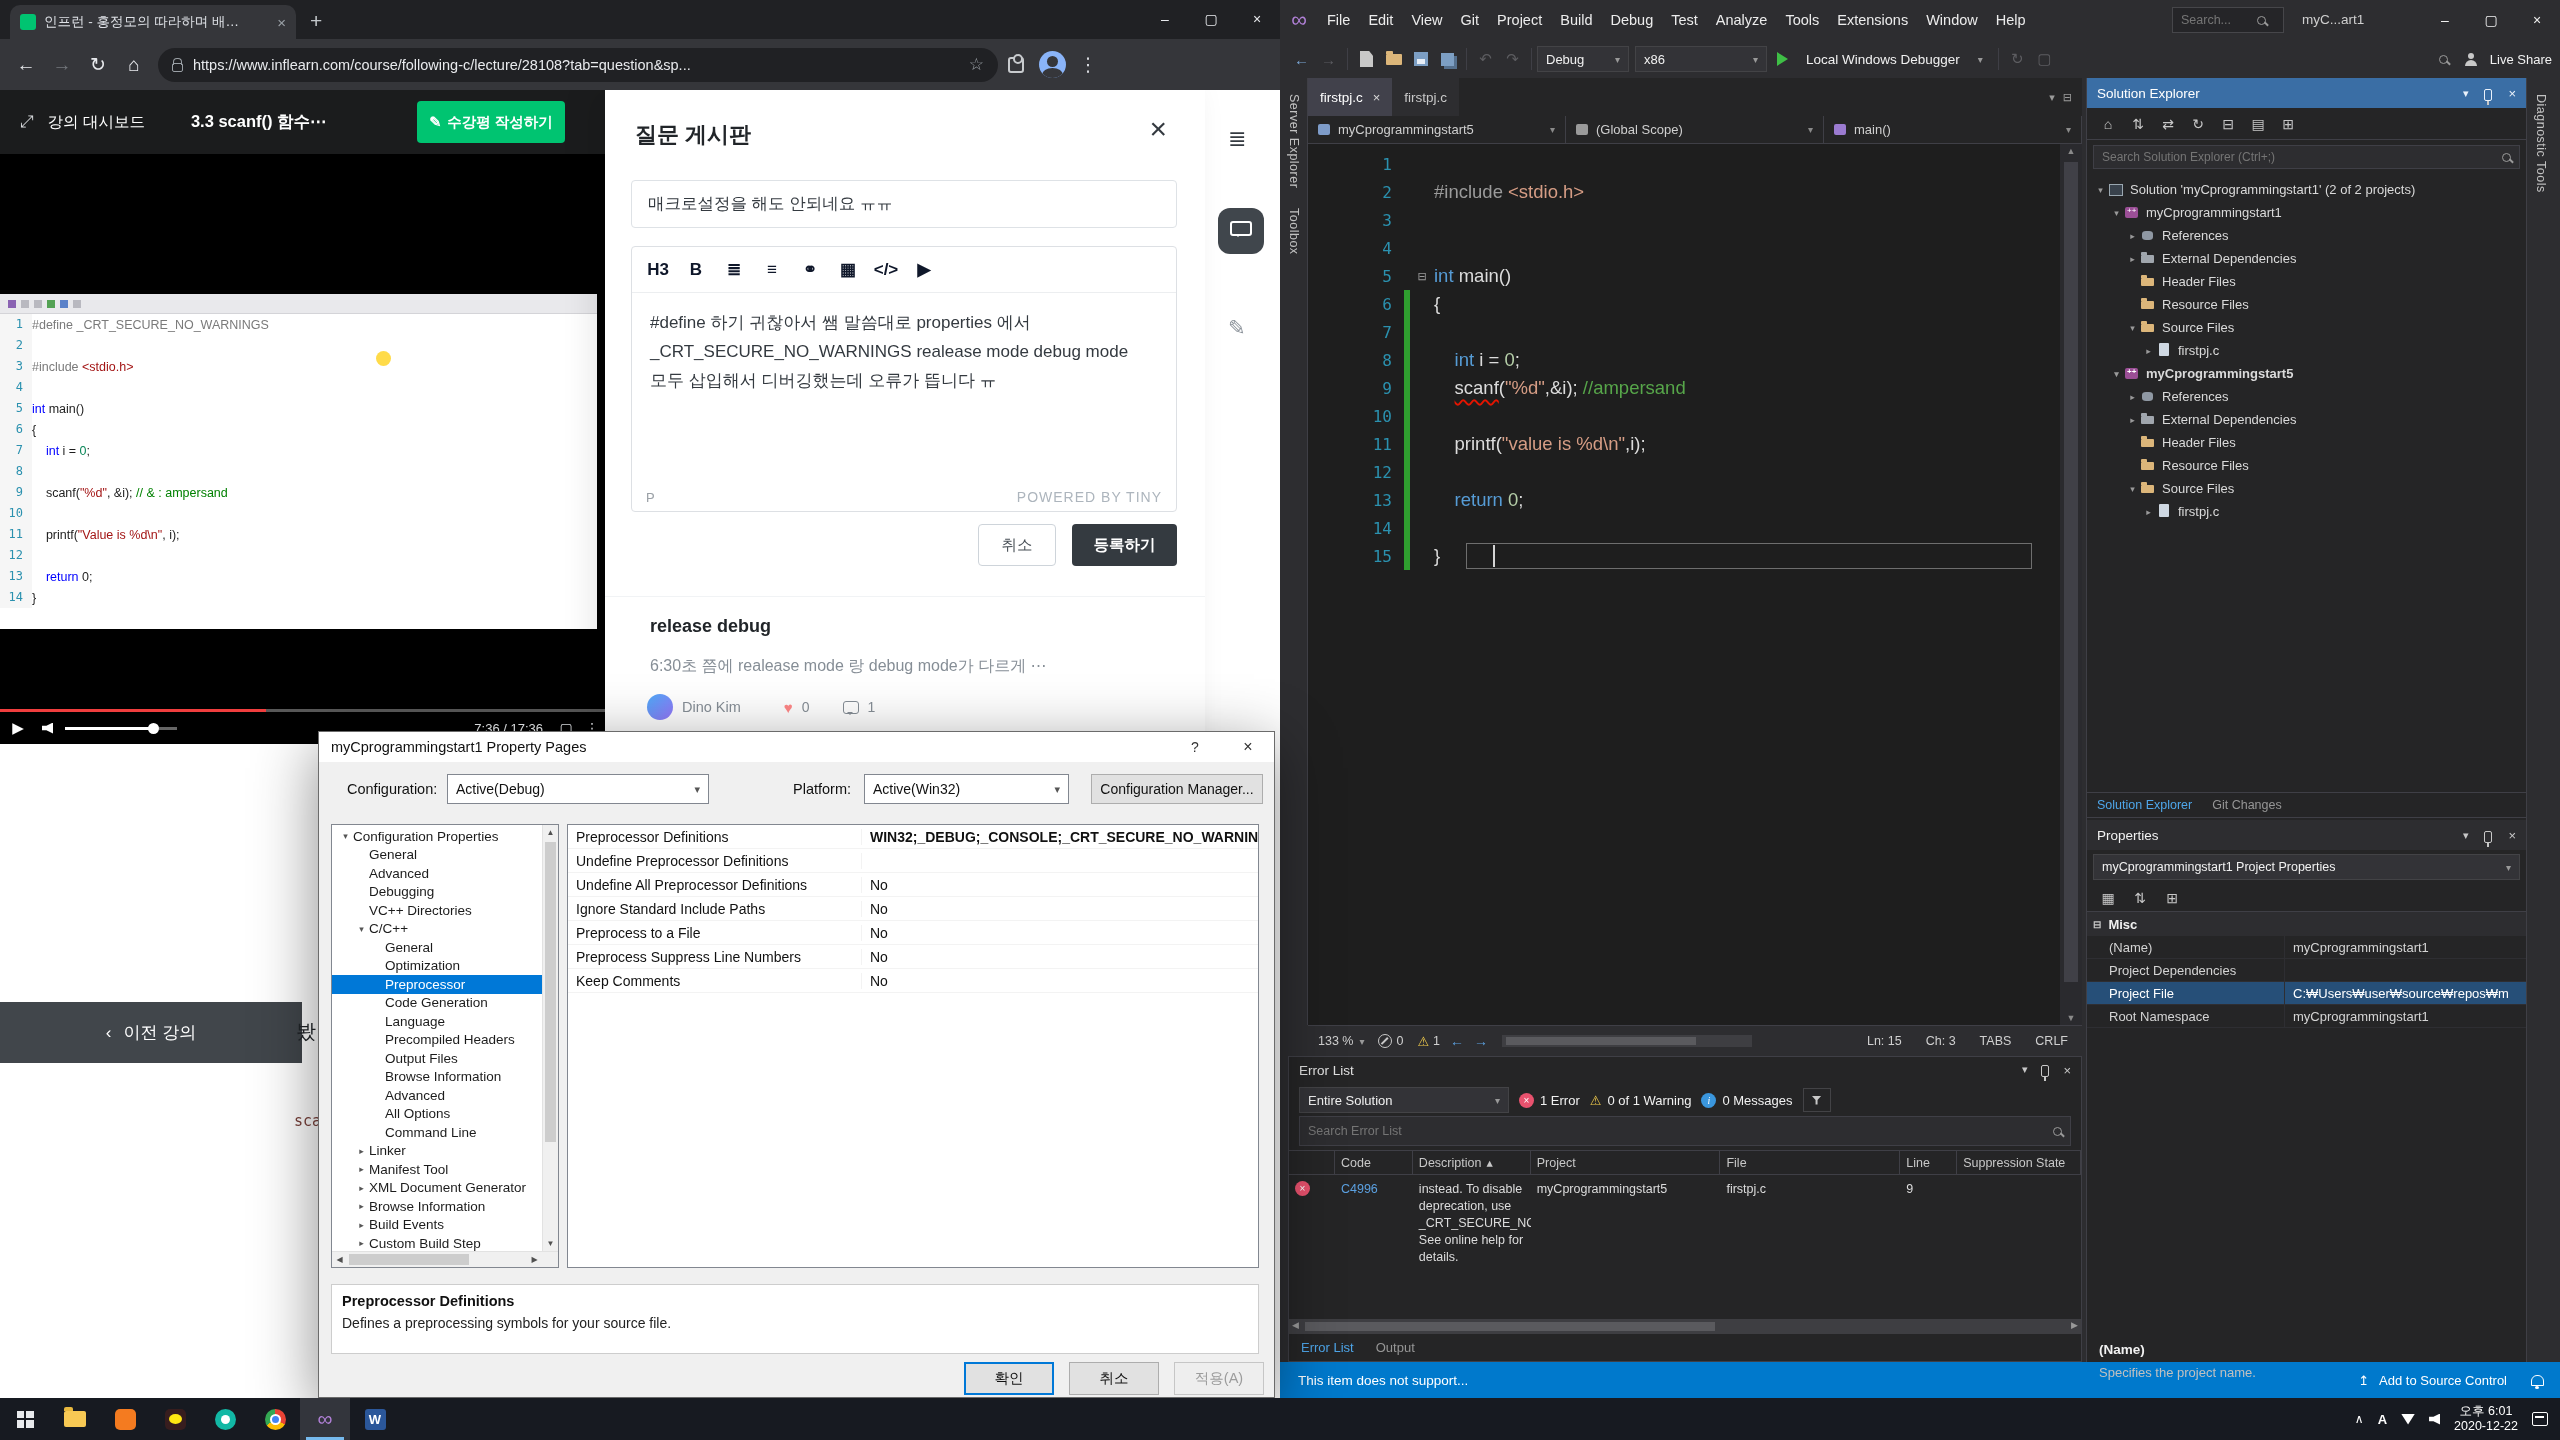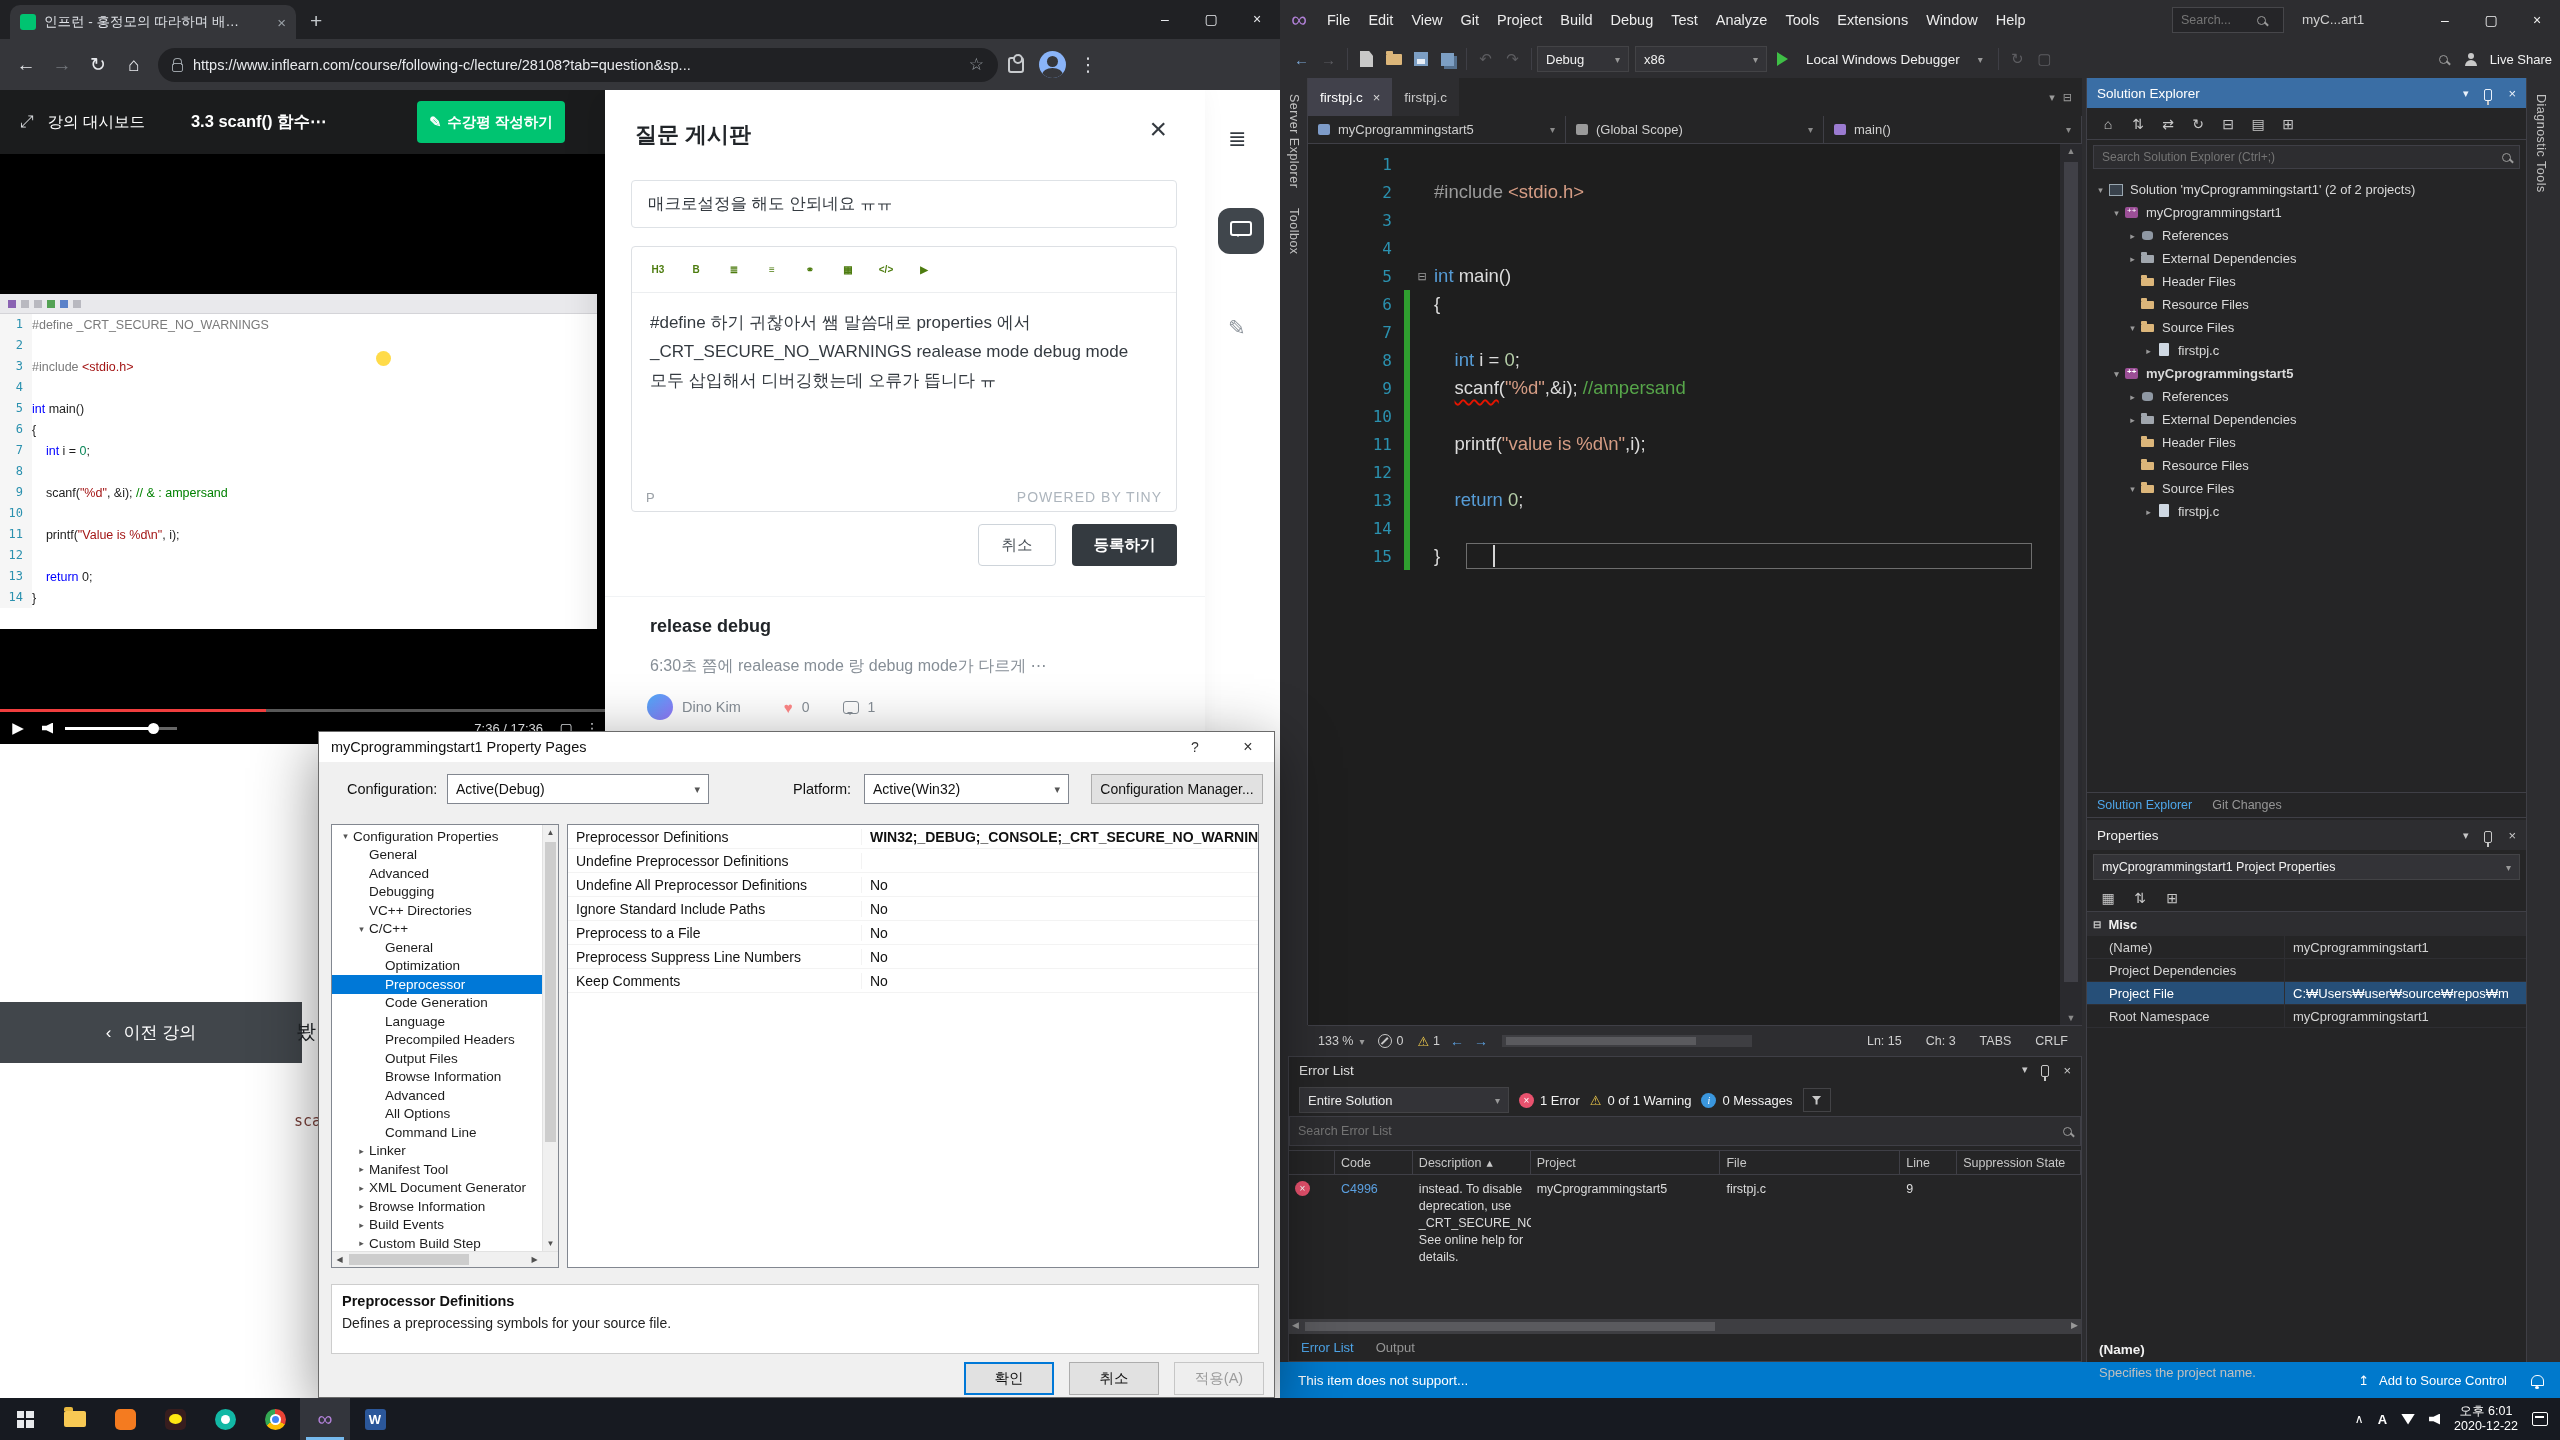--- a/index.html
+++ b/index.html
@@ -63,21 +63,21 @@
   .prev-btn{position:absolute;left:0;top:912px;width:302px;height:61px;background:#41464b;color:#fff;font-size:17px;display:flex;align-items:center;justify-content:center;gap:12px}
   .frag1{position:absolute;left:296px;top:928px;font-size:20px;color:#212529}
   .frag2{position:absolute;left:294px;top:1022px;font:15px "DejaVu Sans Mono",monospace;color:#79403a}
 
   .qpanel{position:absolute;left:605px;top:0;width:600px;height:1308px;background:#fff;box-shadow:-12px 0 30px rgba(0,0,0,.10)}
   .qp-title{position:absolute;left:30px;top:30px;font-size:22px;font-weight:bold;color:#212529}
   .qp-close{position:absolute;right:38px;top:22px;font-size:30px;color:#343a40}
   .qp-subject{position:absolute;left:26px;top:90px;width:546px;height:48px;border:1px solid #dee2e6;border-radius:4px;font-size:16.5px;color:#343a40;padding:0 16px;background:#fff;outline:none}
   .qp-editor{position:absolute;left:26px;top:156px;width:546px;height:266px;border:1px solid #dde0e4;border-radius:4px}
   .qp-toolbar{height:46px;border-bottom:1px solid #eceef0;display:flex;align-items:center;padding:0 8px;gap:2px}
-  .qp-tool{min-width:36px;height:30px;display:flex;align-items:center;justify-content:center;font-size:10px;color:#4d7c0f;font-weight:bold}
+  .qp-tool{min-width:36px;height:30px;display:flex;align-items:center;justify-content:center;font-size:17px;color:#0f172a;font-weight:bold}
   .qp-body{padding:15px 18px;font-size:17px;line-height:29px;color:#343a40}
   .qp-foot{position:absolute;bottom:6px;left:0;right:0;display:flex;justify-content:space-between;padding:0 14px;align-items:center}
   .qp-p{font-size:13px;color:#9aa0a6}
   .qp-powered{font-size:14px;color:#adb5bd;letter-spacing:1px}
   .qp-cancel{position:absolute;left:373px;top:434px;width:78px;height:42px;border:1px solid #ced4da;border-radius:4px;background:#fff;color:#495057;font-size:15.5px;display:flex;align-items:center;justify-content:center}
   .qp-submit{position:absolute;left:467px;top:434px;width:105px;height:42px;border-radius:4px;background:#343a40;color:#fff;font-size:15.5px;font-weight:bold;display:flex;align-items:center;justify-content:center}
   .qp-divider{position:absolute;left:0;top:506px;width:600px;height:1px;background:#f1f3f5}
   .post-title{position:absolute;left:45px;top:526px;font-size:18px;font-weight:600;color:#212529}
   .post-preview{position:absolute;left:45px;top:566px;width:520px;font-size:16px;color:#868e96;white-space:nowrap;overflow:hidden;text-overflow:ellipsis}
   .post-meta{position:absolute;left:42px;top:604px;display:flex;align-items:center;gap:9px}
@@ -211,21 +211,21 @@
   .el-head{height:27px;display:flex;align-items:center;padding:0 10px;font-size:13.5px;color:#e0e0e0}
   .el-headicons{margin-left:auto;display:flex;gap:14px;color:#c8c8c8;font-size:11px}
   .pin{width:8px;height:12px;border:1.5px solid #c8c8c8;border-radius:2px;position:relative;top:2px}
   .pin::after{content:"";position:absolute;left:2px;bottom:-5px;width:1.5px;height:4px;background:#c8c8c8}
   .el-toolbar{height:32px;display:flex;align-items:center;padding:0 10px;gap:10px}
   .el-count{display:flex;align-items:center;gap:6px;font-size:13px;color:#f1f1f1}
   .redx{width:15px;height:15px;border-radius:50%;background:#e9526e;color:#fff;font-size:10px;display:flex;align-items:center;justify-content:center}
   .infoc{width:15px;height:15px;border-radius:50%;background:#3a96dd;color:#fff;font-size:10px;font-style:italic;display:flex;align-items:center;justify-content:center;font-family:"Liberation Serif",serif}
   .funnelbox{width:28px;height:24px;border:1px solid #434346;display:flex;align-items:center;justify-content:center}
   .funnel{width:10px;height:9px;background:#c8c8c8;clip-path:polygon(0 0,100% 0,60% 50%,60% 100%,40% 100%,40% 50%)}
-  .el-search{margin:0 0;height:28px;background:#2d2d30;border:1px solid #3f3f46;display:flex;align-items:center;padding:14px 8px}
+  .el-search{margin:0 10px;height:28px;background:#2d2d30;border:1px solid #3f3f46;display:flex;align-items:center;padding:14px 8px}
   .el-search input{flex:1;background:transparent;border:none;outline:none;color:#bdbdbd;font-size:12.5px}
   .el-cols{display:flex;height:25px;border-top:1px solid #3f3f46;border-bottom:1px solid #3f3f46;margin-top:4px}
   .ecol{border-right:1px solid #3f3f46;font-size:12.5px;color:#c8c8c8;padding:4px 6px;white-space:nowrap;overflow:hidden;display:flex;gap:5px;align-items:center}
   .el-row{display:flex;align-items:flex-start;padding-top:4px}
   .ecell{font-size:12.5px;color:#dcdcdc;padding:2px 6px;white-space:normal;overflow:hidden;line-height:17px}
   .ecell.code{color:#5ba0e0}
   .el-hscroll{position:absolute;left:0;bottom:27px;width:100%;height:15px;background:#3e3e42}
   .el-hscroll i{position:absolute;left:16px;top:3px;width:410px;height:9px;background:#5a5a5e}
   .el-hscroll .a{position:absolute;top:1px;font-size:9px;color:#999}
   .el-hscroll .a.lf{left:3px}.el-hscroll .a.rt{right:3px}

